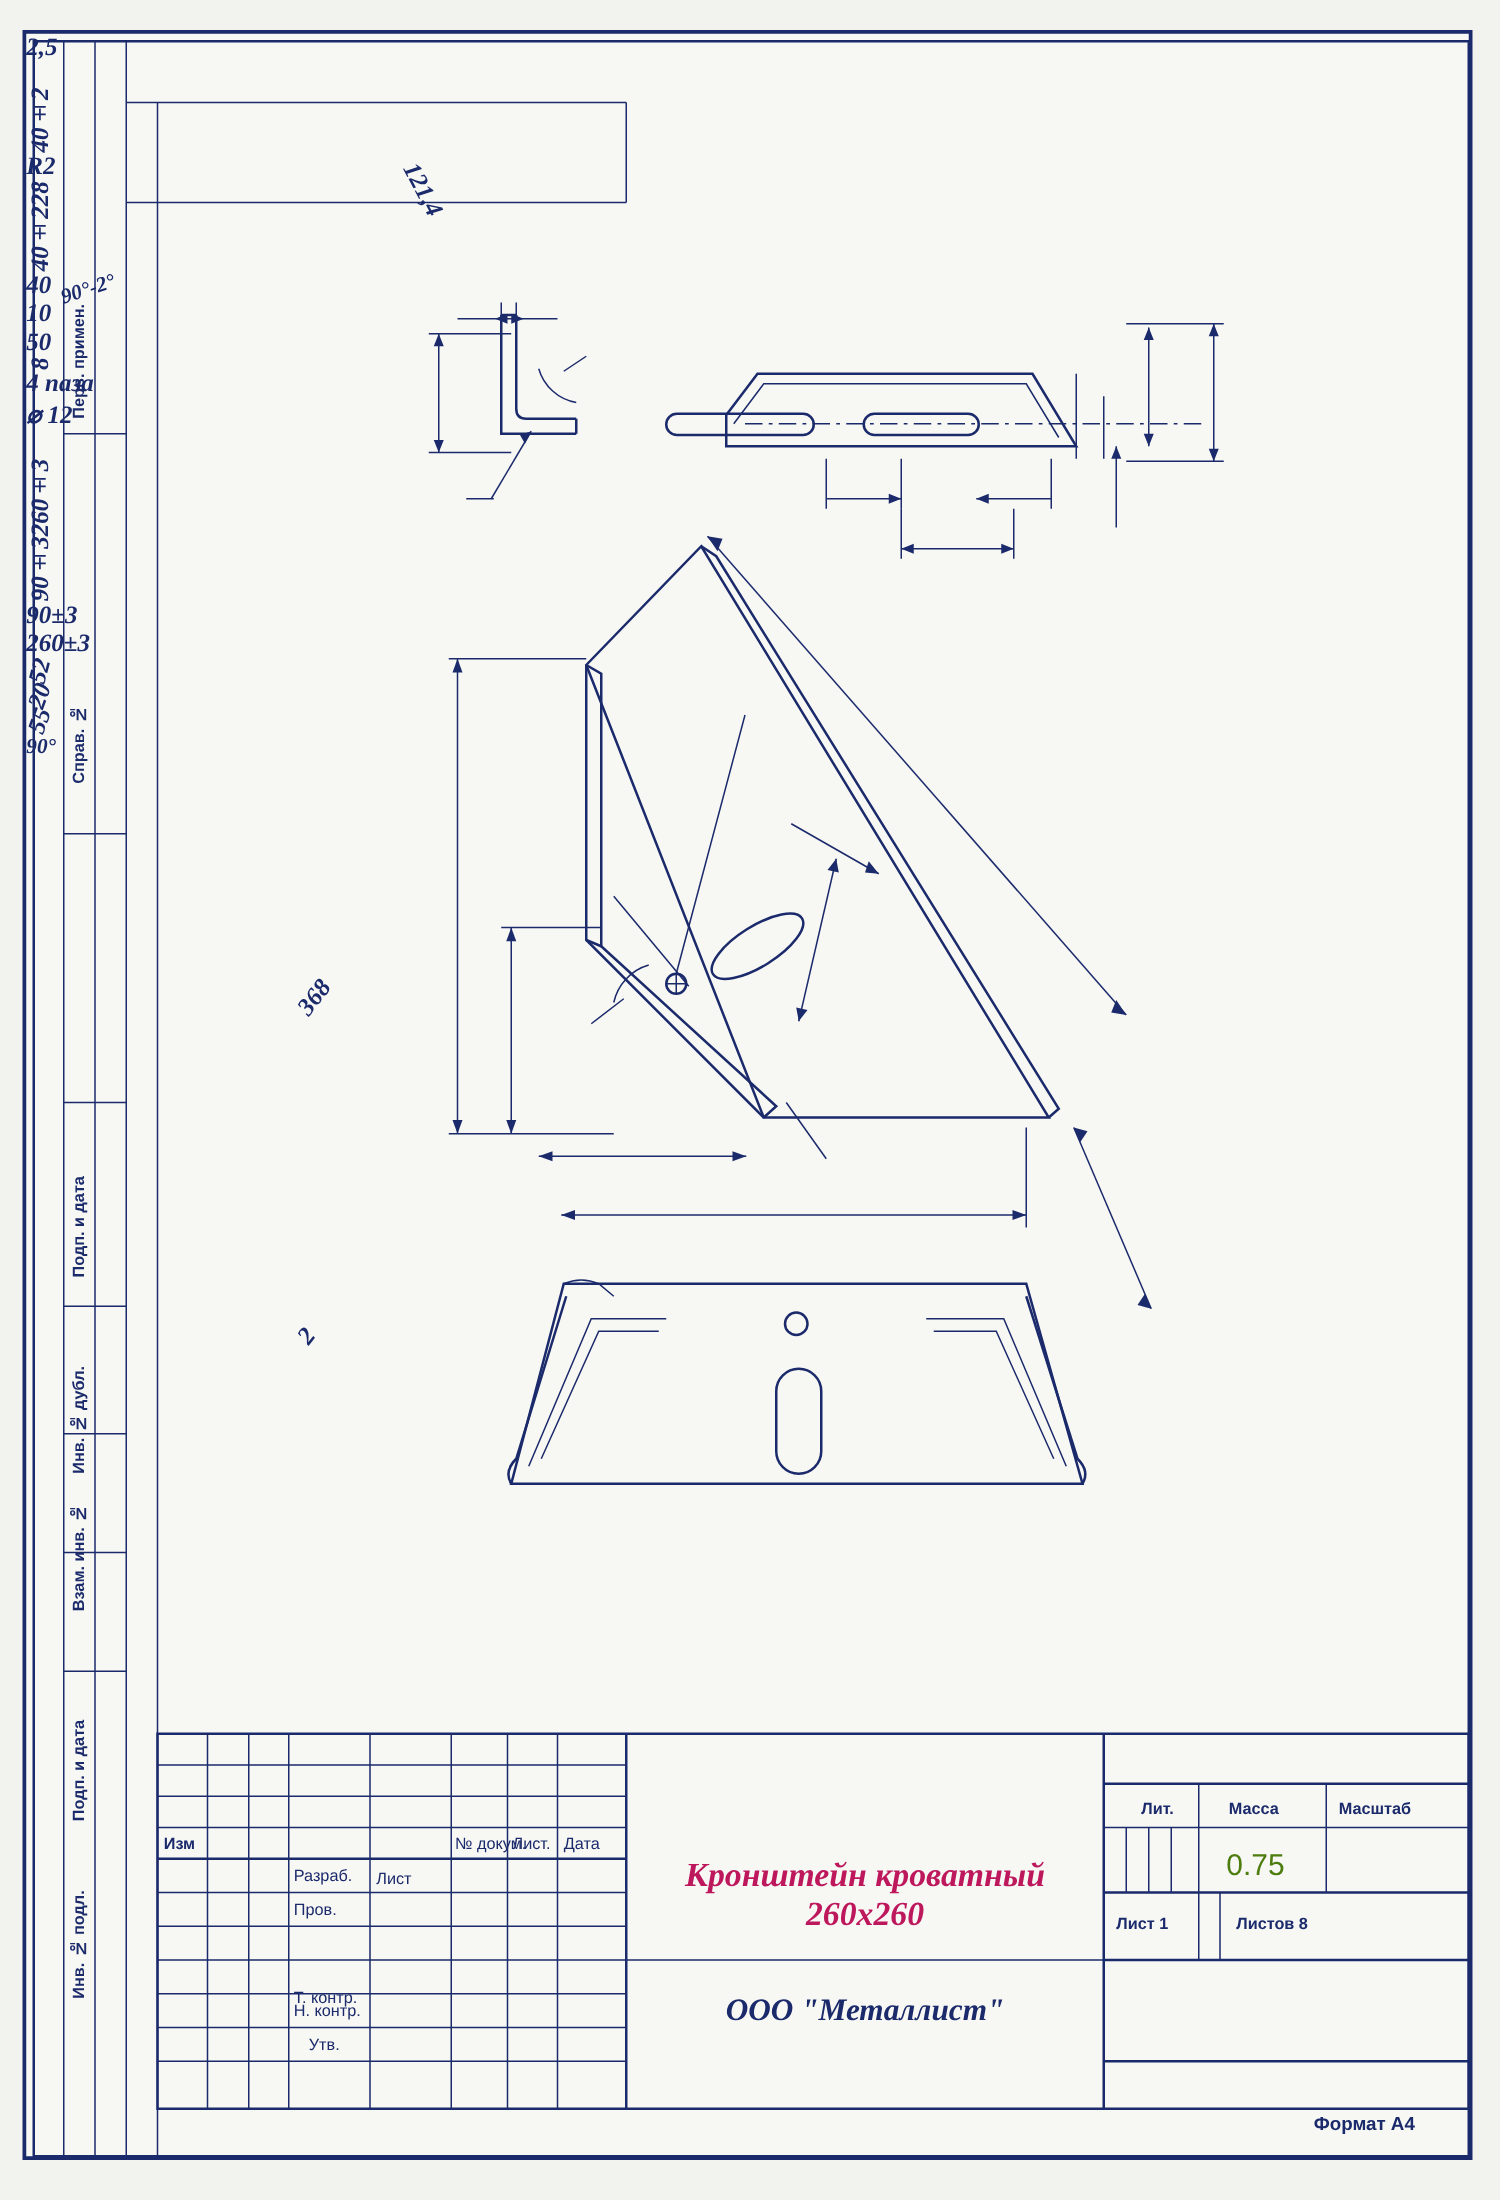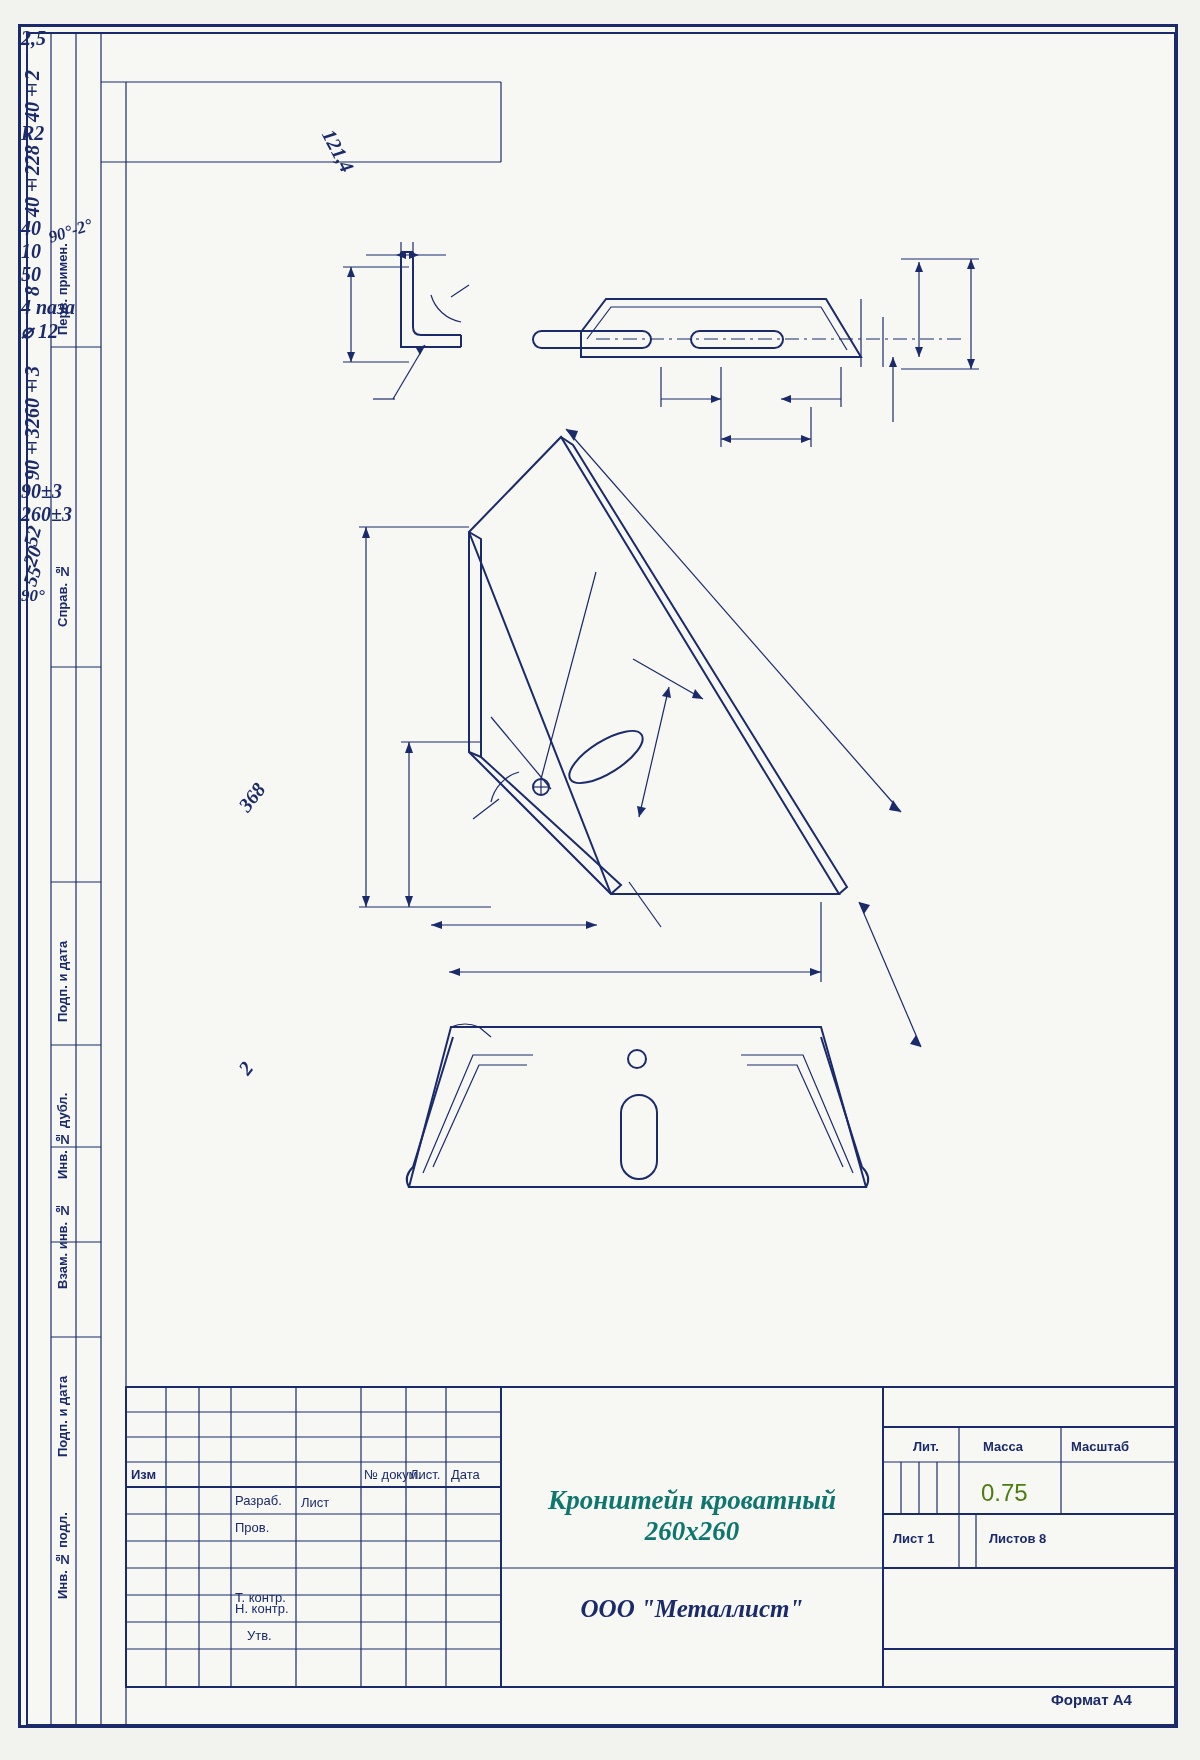--- a/index.html
+++ b/index.html
@@ -17,21 +17,21 @@
     position:absolute;color:#1b2a6b;font-weight:bold;font-size:13px;
     writing-mode:vertical-rl;transform:rotate(180deg);
     white-space:nowrap;letter-spacing:0px;
   }
   .dimtxt{font-family:"Liberation Serif",serif;font-style:italic;font-weight:bold;font-size:20px;color:#1b2a6b;}
   .dimtxt-s{font-family:"Liberation Serif",serif;font-style:italic;font-weight:bold;font-size:17px;color:#1b2a6b;}
   .tb-txt{font-size:13px;color:#1b2a6b;}
   .tb-txt-b{font-size:13px;color:#1b2a6b;font-weight:bold;}
   .title-main{
     font-family:"Liberation Serif",serif;font-style:italic;font-weight:bold;
-    font-size:27px;color:#0f766e;text-align:center;line-height:1.15;
+    font-size:27px;color:#be185d;text-align:center;line-height:1.15;
   }
   .company{
     font-family:"Liberation Serif",serif;font-style:italic;font-weight:bold;
     font-size:25px;color:#1b2a6b;text-align:center;
   }
   svg{position:absolute;left:0;top:0;overflow:visible;}
   .st{stroke:#1b2a6b;fill:none;stroke-width:2;}
   .st-thin{stroke:#1b2a6b;fill:none;stroke-width:1.2;}
   .st-dash{stroke:#1b2a6b;fill:none;stroke-width:1.2;stroke-dasharray:14 5 3 5;}
   .fillw{fill:#f7f7f4;}

